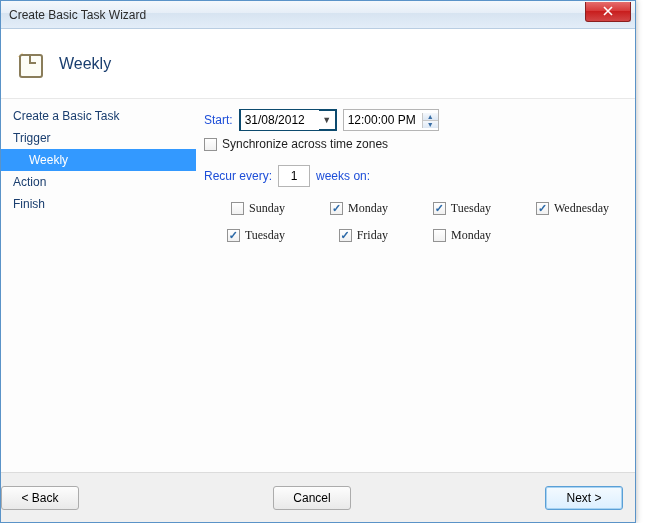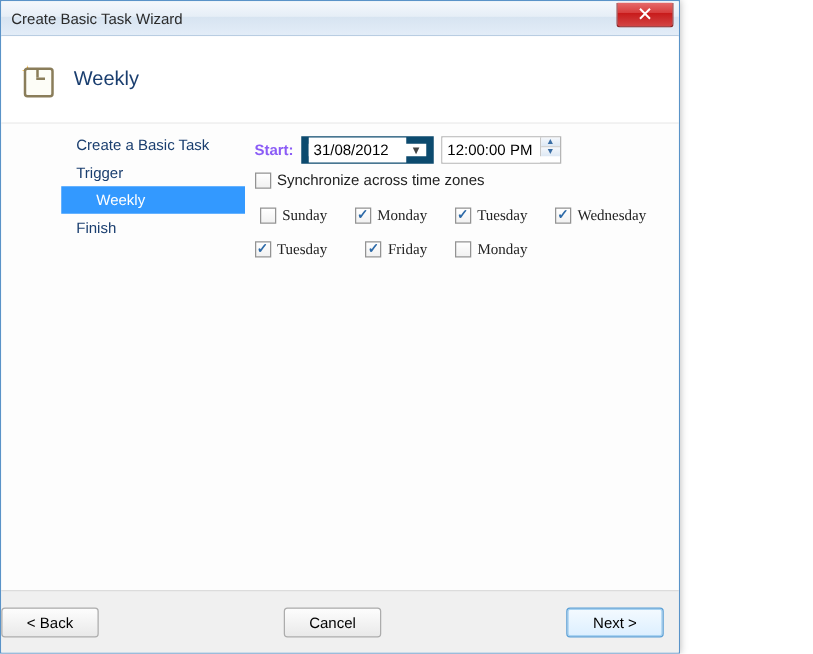--- a/index.html
+++ b/index.html
@@ -7,21 +7,21 @@
     margin: 0;
     padding: 0;
     font-family: "Segoe UI", Tahoma, sans-serif;
     font-size: 12px;
     background: #fff;
     width: 650px;
     height: 523px;
     overflow: hidden;
   }
   .window {
-    width: 544px;
+    width: 636px;
     height: 523px;
     border: 1px solid #5a93c8;
     background: #fff;
     display: flex;
     flex-direction: column;
     box-shadow: 0 0 6px rgba(0,0,0,0.3);
   }
   .titlebar {
     height: 28px;
     background: linear-gradient(to bottom, #f4f8fc 0%, #e6eef7 45%, #d7e4f1 46%, #e3edf8 100%);
@@ -107,21 +107,20 @@
     color: #1a3e6f;
   }
   .body-area {
     flex: 1;
     display: flex;
     background: #fdfdfd;
   }
   .sidebar {
     width: 195px;
     padding-top: 6px;
-    padding-left: 48px;
   }
   .sidebar-item {
     padding: 4px 10px 4px 12px;
     color: #1a3e6f;
     cursor: pointer;
   }
   .sidebar-item.child {
     padding-left: 28px;
   }
   .sidebar-item.selected {
@@ -134,35 +133,34 @@
     color: #222;
   }
   .row {
     display: flex;
     align-items: center;
     gap: 6px;
     margin-bottom: 14px;
     flex-wrap: wrap;
   }
   .label {
-    color: #8b5cf6;
-    font-weight: bold;
+    color: #1d4ed8;
   }
   .date-input, .time-input, .num-input {
     border: 1px solid #b5b5b5;
     background: #fff;
     height: 22px;
     padding: 2px 4px;
     font-family: inherit;
     font-size: 12px;
   }
   .date-wrap {
     display: flex;
     align-items: center;
-    border: 6px solid #0c4a6e;
+    border: 2px solid #0c4a6e;
     height: 22px;
     background: #fff;
     justify-content: space-between;
   }
   .date-wrap input {
     border: none;
     width: 78px;
     height: 20px;
     padding: 0 4px;
     font-family: inherit;
@@ -174,21 +172,21 @@
     height: 20px;
     display: flex;
     align-items: center;
     justify-content: center;
     cursor: pointer;
     color: #444;
     font-size: 9px;
   }
   .time-wrap {
     display: flex;
-    align-items: flex-start;
+    align-items: center;
     border: 1px solid #b5b5b5;
     height: 22px;
     background: #fff;
   }
   .time-wrap input {
     border: none;
     width: 78px;
     height: 20px;
     padding: 0 4px;
     font-family: inherit;
@@ -301,20 +299,21 @@
     </div>
     <div class="header-title">Weekly</div>
   </div>
 
   <div class="body-area">
 
     <div class="sidebar" id="sidebar">
         <div class="sidebar-item">Create a Basic Task</div>
         <div class="sidebar-item">Trigger</div>
         <div class="sidebar-item child selected">Weekly</div>
+        <div class="sidebar-item">Action</div>
         <div class="sidebar-item">Finish</div>
       </div>
 
     <div class="content">
 
       <div class="row">
         <span class="label">Start:</span>
 
         <span class="date-wrap">
           <input type="text" value="31/08/2012" style="">
@@ -328,20 +327,25 @@
             <button class="spinner-btn">▼</button>
           </span>
         </span>
 
         <label class="checkbox-wrap">
           <span class="cb" id="sync-cb"></span>
           <span>Synchronize across time zones</span>
         </label>
       </div>
 
+      <div class="row">
+        <span class="label">Recur every:</span>
+        <input class="num-input" type="text" value="1" style="">
+        <span class="label">weeks on:</span>
+      </div>
 
       <div class="days-grid" id="days-grid">
           <label class="checkbox-wrap">
             <span class="cb"></span>
             <span>Sunday</span>
           </label>
           <label class="checkbox-wrap">
             <span class="cb checked"></span>
             <span>Monday</span>
           </label>

